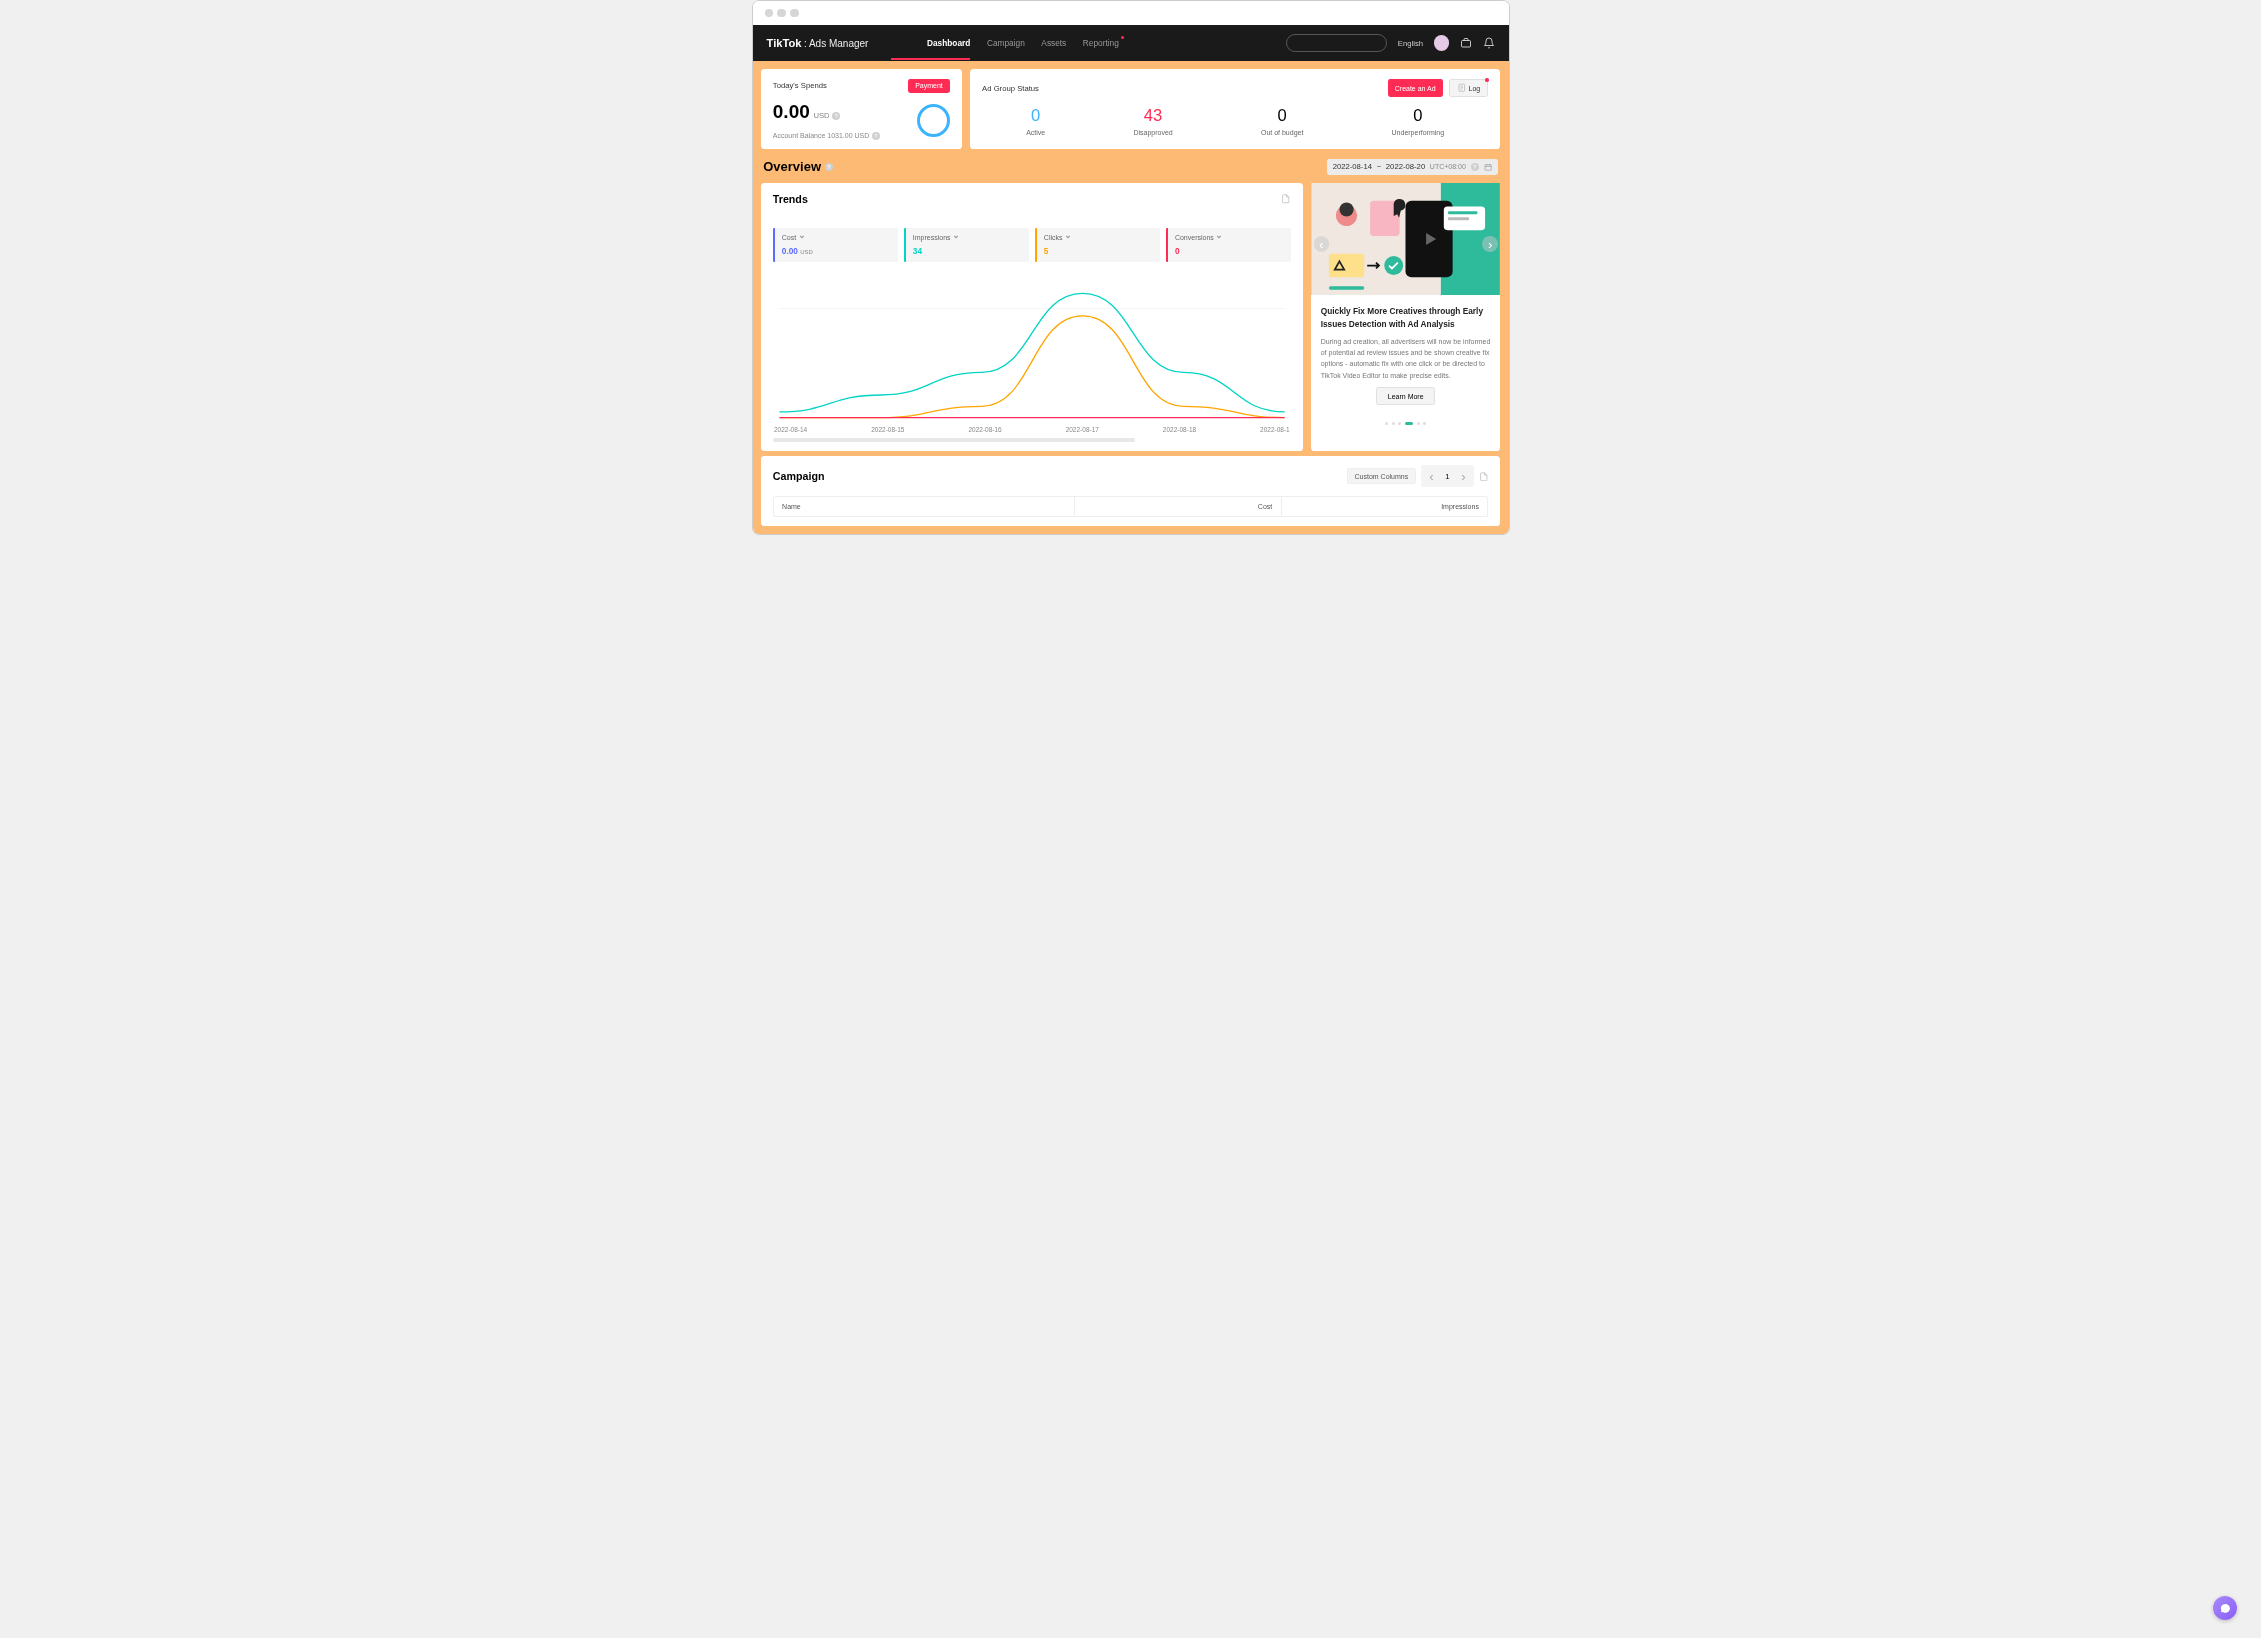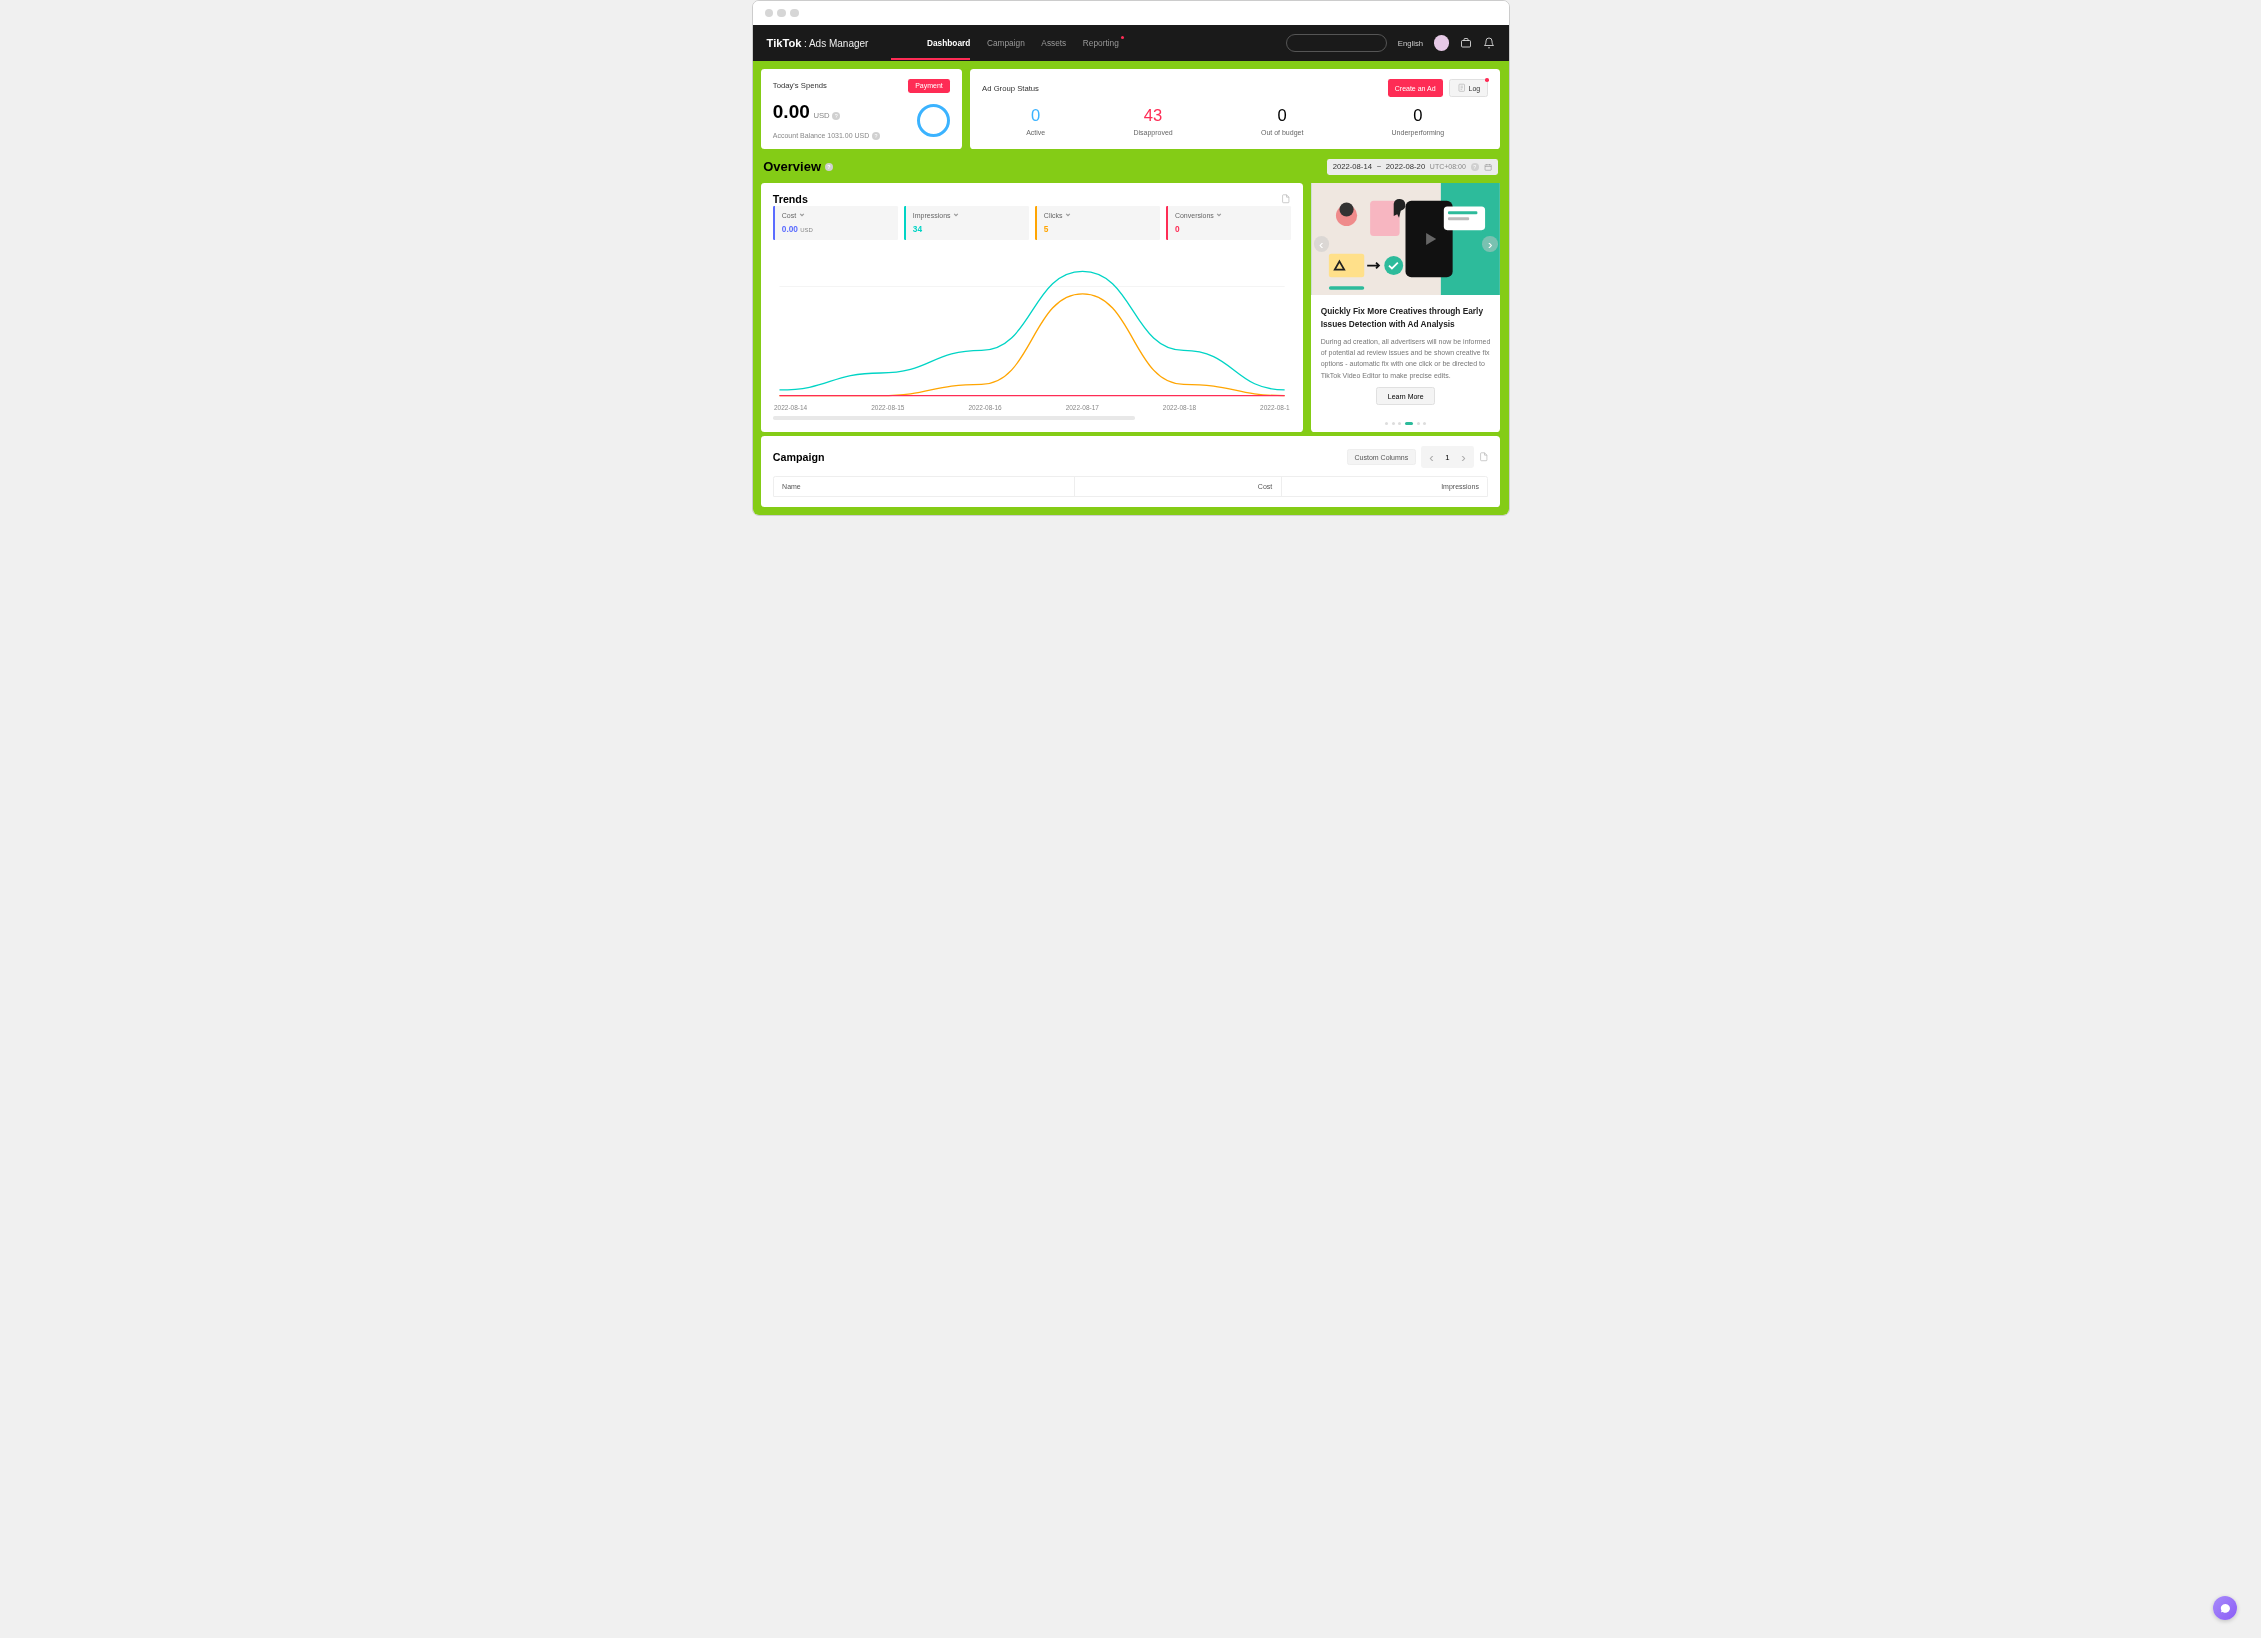--- a/index.html
+++ b/index.html
@@ -40,21 +40,21 @@
 .nav-item.active { color: #fff; font-weight: 600; padding-left: 36px; }
 .nav-item.active::after { content:''; position:absolute; left:0; right:0; bottom:-12px; height:1.8px; background:#fe2c55; }
 .nav-dot { width:3px; height:3px; border-radius:50%; background:#fe2c55; position:absolute; top:-2.4px; right:-4.7px; }
 
 .header-right { margin-left:auto; display:flex; align-items:center; gap:10.7px; }
 .search-pill { width:101px; height:18px; border:0.6px solid #555; border-radius:9px; }
 .lang { font-size:7.7px; color:#ccc; }
 .avatar { width:15.4px; height:15.4px; border-radius:50%; background:#e6c9e6; }
 .hdr-icon { width:12px; height:12px; stroke:#fff; fill:none; stroke-width:1.5; cursor:pointer; }
 
-.content { background:#84cc16; padding:8.3px; }
+.content { background:#fdba74; padding:8.3px; }
 
 .top-row { display:flex; gap:8.3px; margin-bottom:9.5px; }
 .card { background:#fff; border-radius:3.6px; padding:9.5px 12px; }
 .spends-card { width:201px; }
 .status-card { flex:1; }
 .card-head { display:flex; align-items:center; justify-content:space-between; font-size:7.7px; color:#333; margin-bottom:8.3px; }
 .btn-pink { background:#fe2c55; color:#fff; border:none; padding:3.6px 7px; border-radius:2.4px; font-size:7px; cursor:pointer; font-weight:500; }
 .btn-outline { background:#f4f4f4; color:#333; border:0.6px solid #e0e0e0; padding:3.6px 7px; border-radius:2.4px; font-size:7px; cursor:pointer; display:flex; align-items:center; gap:2.4px; position:relative; }
 .btn-outline .dot-badge { position:absolute; top:-1.8px; right:-1.8px; width:3.6px; height:3.6px; border-radius:50%; background:#fe2c55; }
 
@@ -74,21 +74,21 @@
 .status-item .lbl { font-size:7px; color:#666; margin-top:3.6px; }
 
 .overview-head { display:flex; align-items:center; justify-content:space-between; margin-bottom:8.3px; padding:0 2.4px;text-align:right; }
 .overview-title { font-size:13px; font-weight:600; display:flex; align-items:center; gap:3.6px; }
 .date-range { background:#ececec; padding:3.6px 6px; border-radius:2.4px; font-size:7.7px; color:#333; display:flex; align-items:center; gap:4.7px; }
 .date-range .tz { color:#888; font-size:7px; }
 .cal-icon { width:8.3px; height:8.3px; stroke:#888; fill:none; stroke-width:1.5; }
 
 .mid-row { display:flex; gap:8.3px; margin-bottom:3.6px; }
 .trends-card { flex:1; min-width:0; }
-.trends-head { display:flex; align-items:center; justify-content:space-between; margin-bottom:1px; }
+.trends-head { display:flex; align-items:center; justify-content:space-between; margin-bottom:23px; }
 .trends-title { font-size:10.7px; font-weight:600; }
 .doc-icon { width:9.5px; height:9.5px; stroke:#aaa; fill:none; stroke-width:1.5; }
 
 .metric-row { display:flex; gap:6px; margin-bottom:8.3px; }
 .metric-box { flex:1; background:#f5f5f5; border-left:2.4px solid; padding:6px 7px; border-radius:1.2px; cursor:pointer; }
 .metric-box .mlbl { font-size:7px; color:#666; display:flex; align-items:center; gap:2.4px; }
 .metric-box .mval { font-size:8.3px; font-weight:600; margin-top:4.7px; }
 .m-blue { border-color:#5b6cff; } .m-blue .mval { color:#5b6cff; }
 .m-teal { border-color:#00d4c5; } .m-teal .mval { color:#00d4c5; }
 .m-orange { border-color:#ffa502; } .m-orange .mval { color:#ffa502; }

